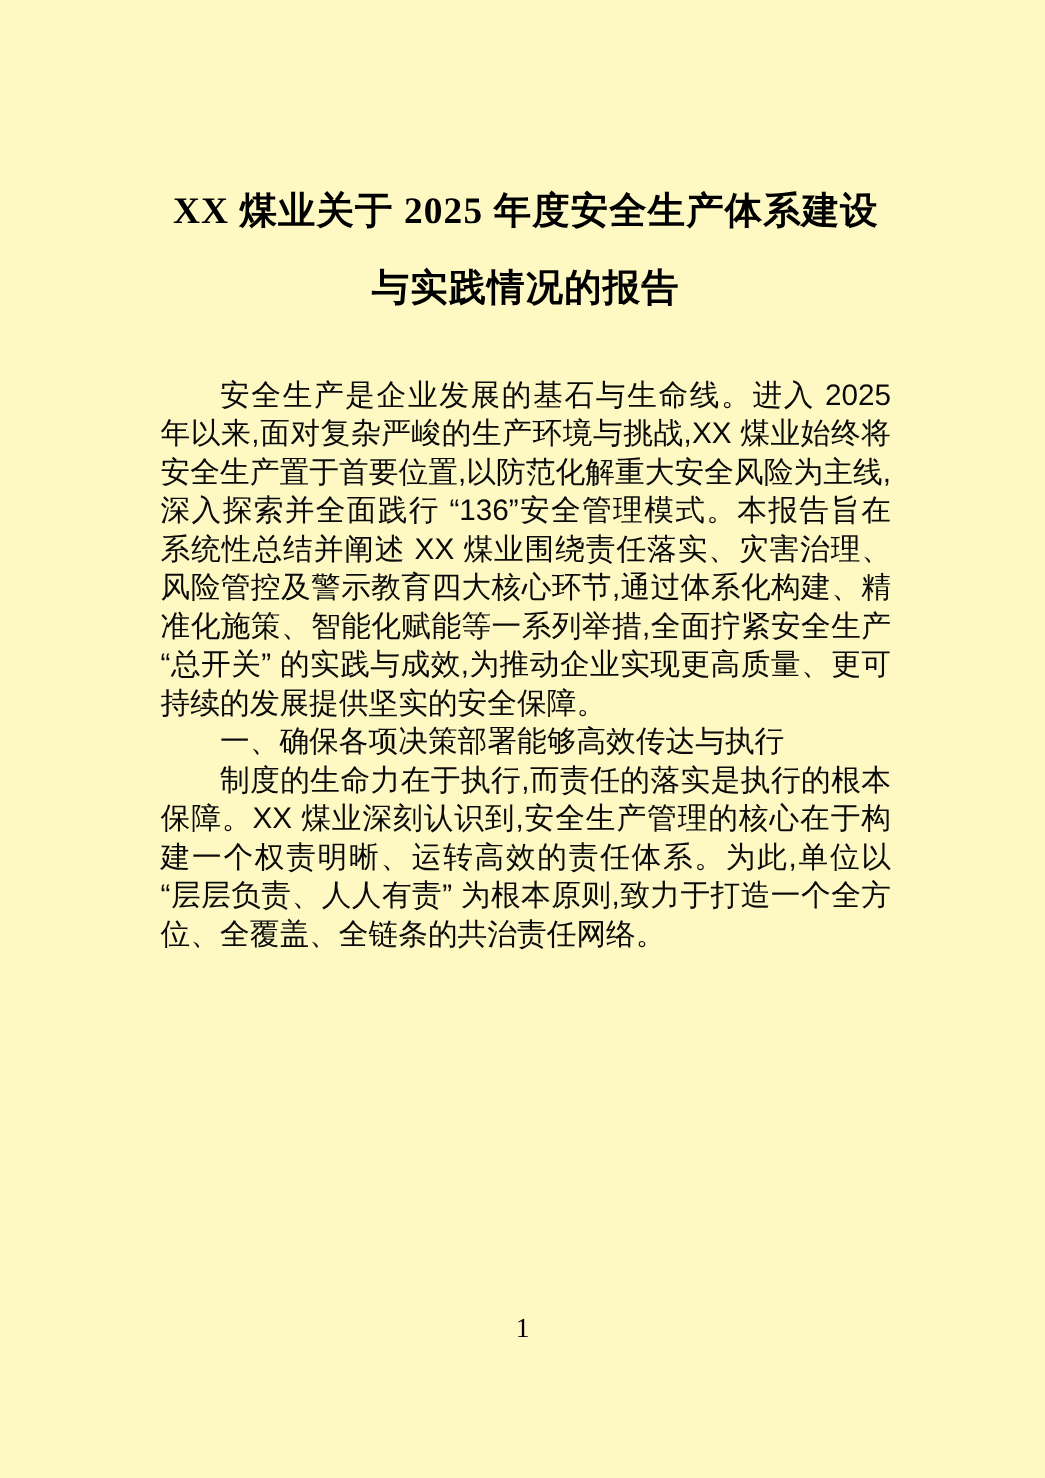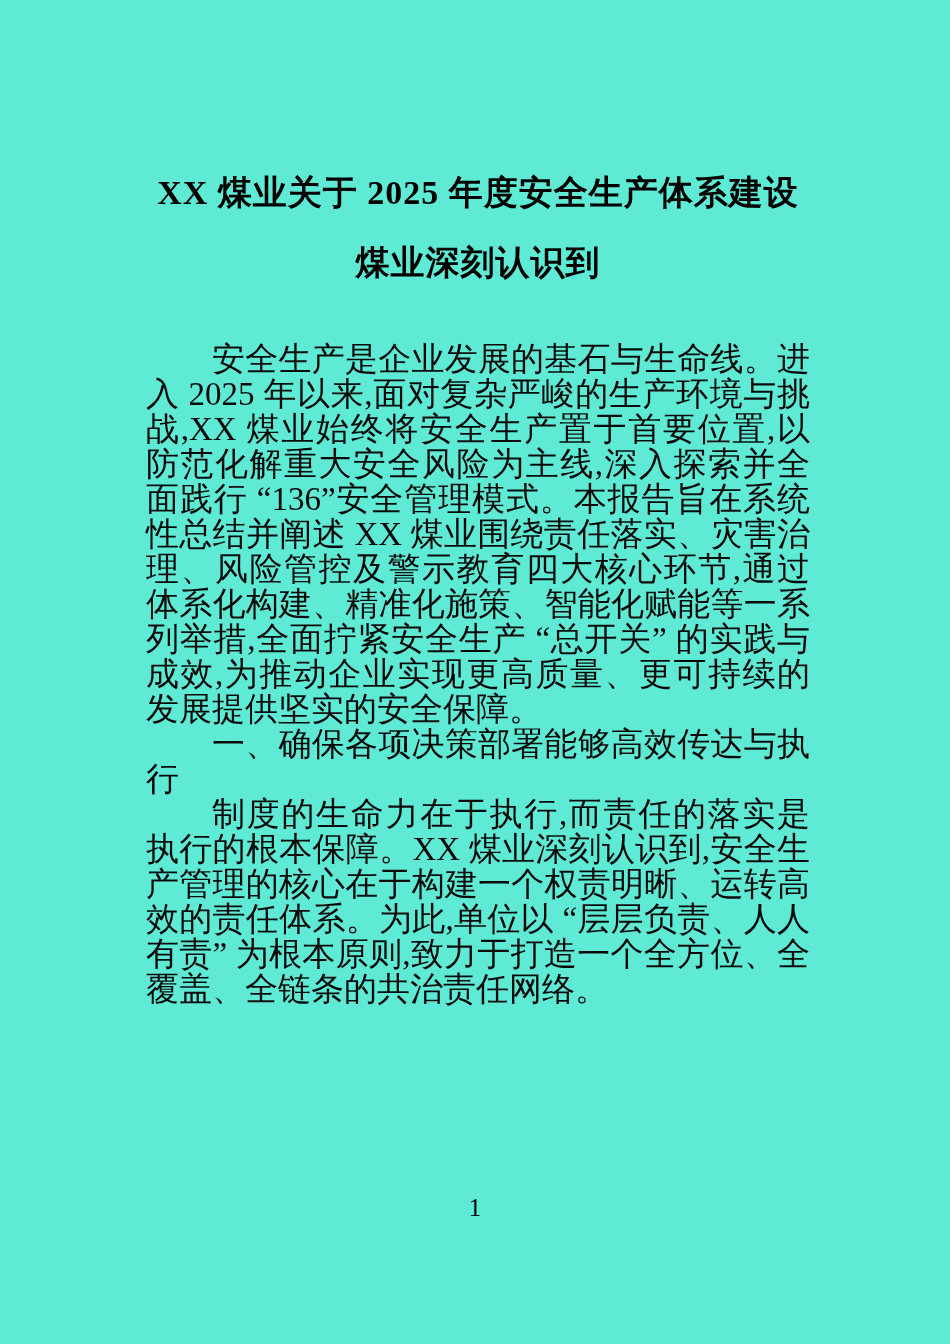--- a/index.html
+++ b/index.html
@@ -9,37 +9,37 @@
       height: 1344px;
       background: #ffffff;
       color: #000000;
       font-family: "Liberation Serif", "DejaVu Serif", serif;
     }
     .page {
       position: relative;
       width: 950px;
       height: 1344px;
       padding: 158px 140px 0 146px;
-      background: #5eead4;
+      background: #fef9c3;
       overflow: hidden;
     }
     .title {
       margin: 0 0 44px 0;
       font-family: "Liberation Serif", "DejaVu Serif", serif;
       font-weight: 700;
       font-size: 34px;
       line-height: 70px;
       text-align: center;
       letter-spacing: 1px;
       color: #000000;
     }
     .title-line { display: block; }
     .body-text {
-      font-family: Liberation Serif, serif;
-      font-size: 33px;
+      font-family: Liberation Sans, sans-serif;
+      font-size: 27px;
       line-height: 35px;
       text-align: justify;
       text-justify: inter-ideograph;
       color: #0a0a0a;
     }
     .body-text p {
       margin: 0;
       text-indent: 2em;
     }
     .section-heading {
@@ -56,21 +56,21 @@
       color: #000000;
     }
   </style>
 </head>
 <body>
 
 <div class="page">
 
   <h1 class="title">
     <span class="title-line">XX 煤业关于 2025 年度安全生产体系建设</span>
-    <span class="title-line">煤业深刻认识到</span>
+    <span class="title-line">与实践情况的报告</span>
   </h1>
 
   <div class="body-text">
     <p>安全生产是企业发展的基石与生命线。进入 2025 年以来,面对复杂严峻的生产环境与挑战,XX 煤业始终将安全生产置于首要位置,以防范化解重大安全风险为主线,深入探索并全面践行 “136”安全管理模式。本报告旨在系统性总结并阐述 XX 煤业围绕责任落实、灾害治理、风险管控及警示教育四大核心环节,通过体系化构建、精准化施策、智能化赋能等一系列举措,全面拧紧安全生产 “总开关” 的实践与成效,为推动企业实现更高质量、更可持续的发展提供坚实的安全保障。</p>
     <p class="section-heading">一、确保各项决策部署能够高效传达与执行</p>
     <p>制度的生命力在于执行,而责任的落实是执行的根本保障。XX 煤业深刻认识到,安全生产管理的核心在于构建一个权责明晰、运转高效的责任体系。为此,单位以 “层层负责、人人有责” 为根本原则,致力于打造一个全方位、全覆盖、全链条的共治责任网络。</p>
   </div>
 
   <div class="page-number">1</div>
 

